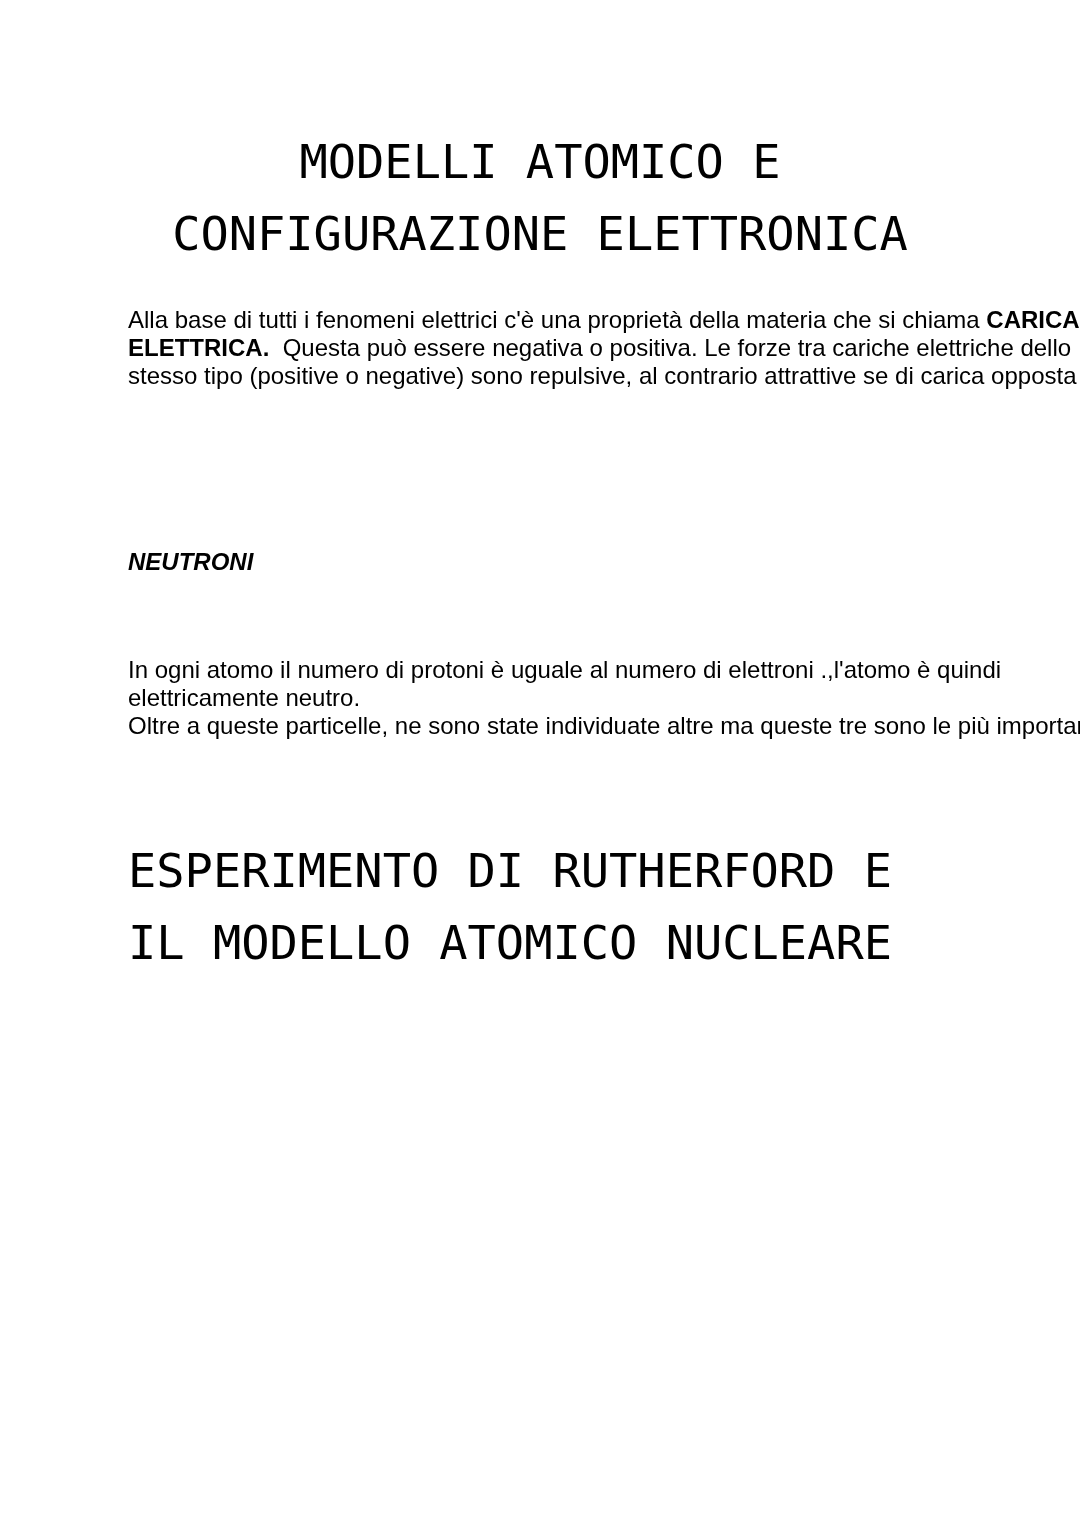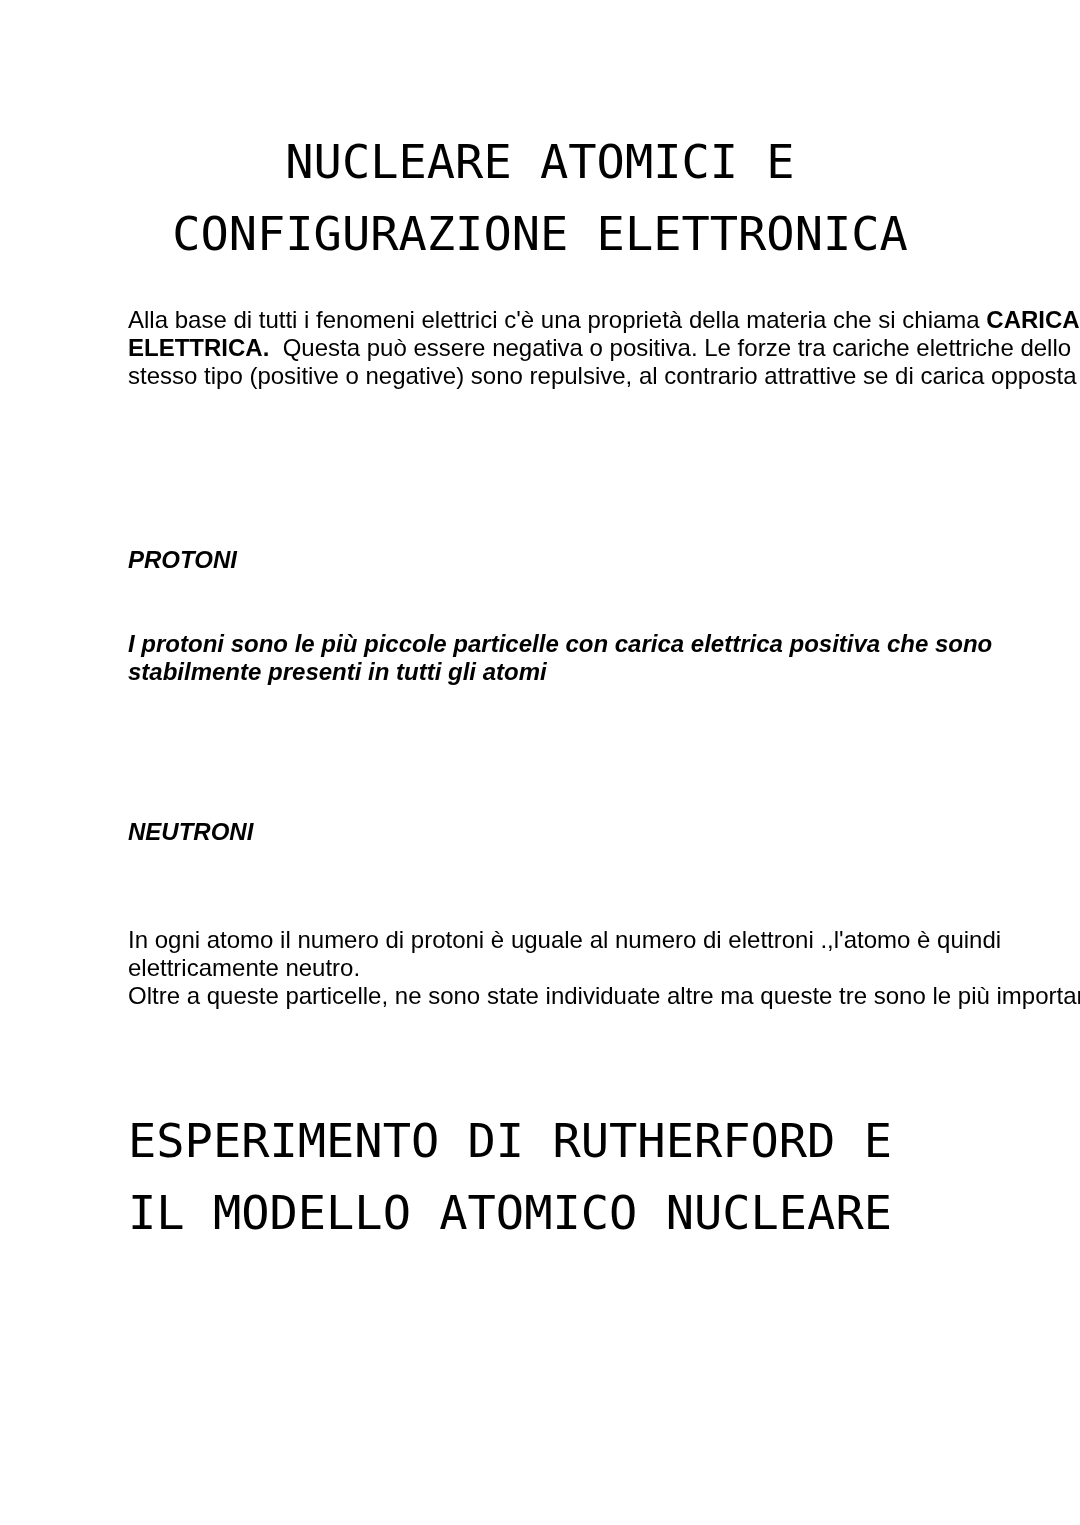--- a/index.html
+++ b/index.html
@@ -54,35 +54,30 @@
     font-style: italic;
   }
   .para-2 { margin-top: 24px; }
   b { font-weight: bold; }
 </style>
 </head>
 <body>
 
 <div class="page">
 
-  <h1 class="doc-title title-1">NUCLEARE ATOMICI E
+  <h1 class="doc-title title-1">MODELLI ATOMICO E
 CONFIGURAZIONE ELETTRONICA</h1>
 
   <p class="body-text intro"><span>Alla base di tutti i fenomeni elettrici c'è una proprietà della materia che si chiama </span><b>CARICA
 ELETTRICA.</b><span>  Questa può essere negativa o positiva. Le forze tra cariche elettriche dello
 stesso tipo (positive o negative) sono repulsive, al contrario attrattive se di carica opposta</span></p>
 
   <div class="body-text section-block sec-0">
   </div>
 
-  <div class="body-text section-block sec-1">
-    <div class="label">PROTONI</div>
-    <div class="sec-body">I protoni sono le più piccole particelle con carica elettrica positiva che sono
-stabilmente presenti in tutti gli atomi</div>
-  </div>
 
   <div class="body-text section-block sec-2">
     <div class="label">NEUTRONI</div>
   </div>
 
   <p class="body-text para-2">In ogni atomo il numero di protoni è uguale al numero di elettroni .,l'atomo è quindi
 elettricamente neutro.
 Oltre a queste particelle, ne sono state individuate altre ma queste tre sono le più importanti</p>
 
   <h1 class="doc-title title-2">ESPERIMENTO DI RUTHERFORD E

